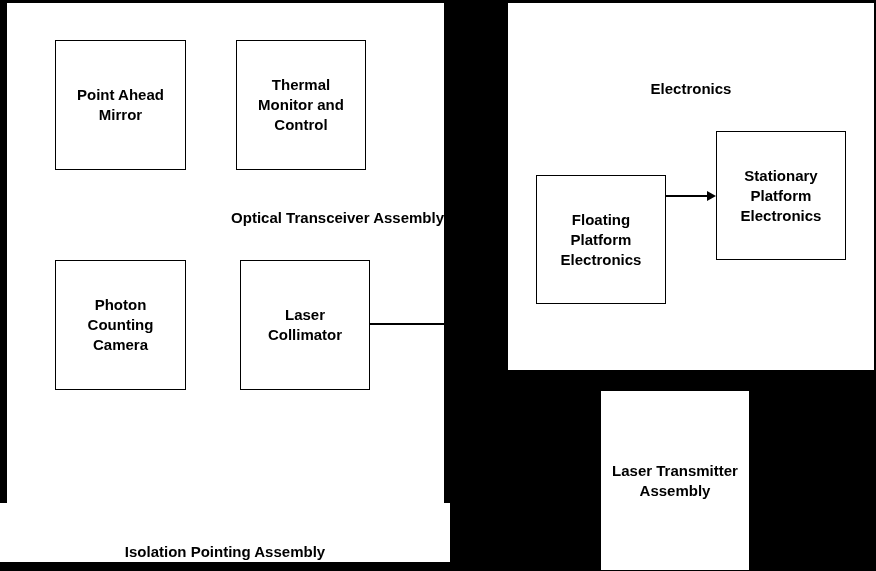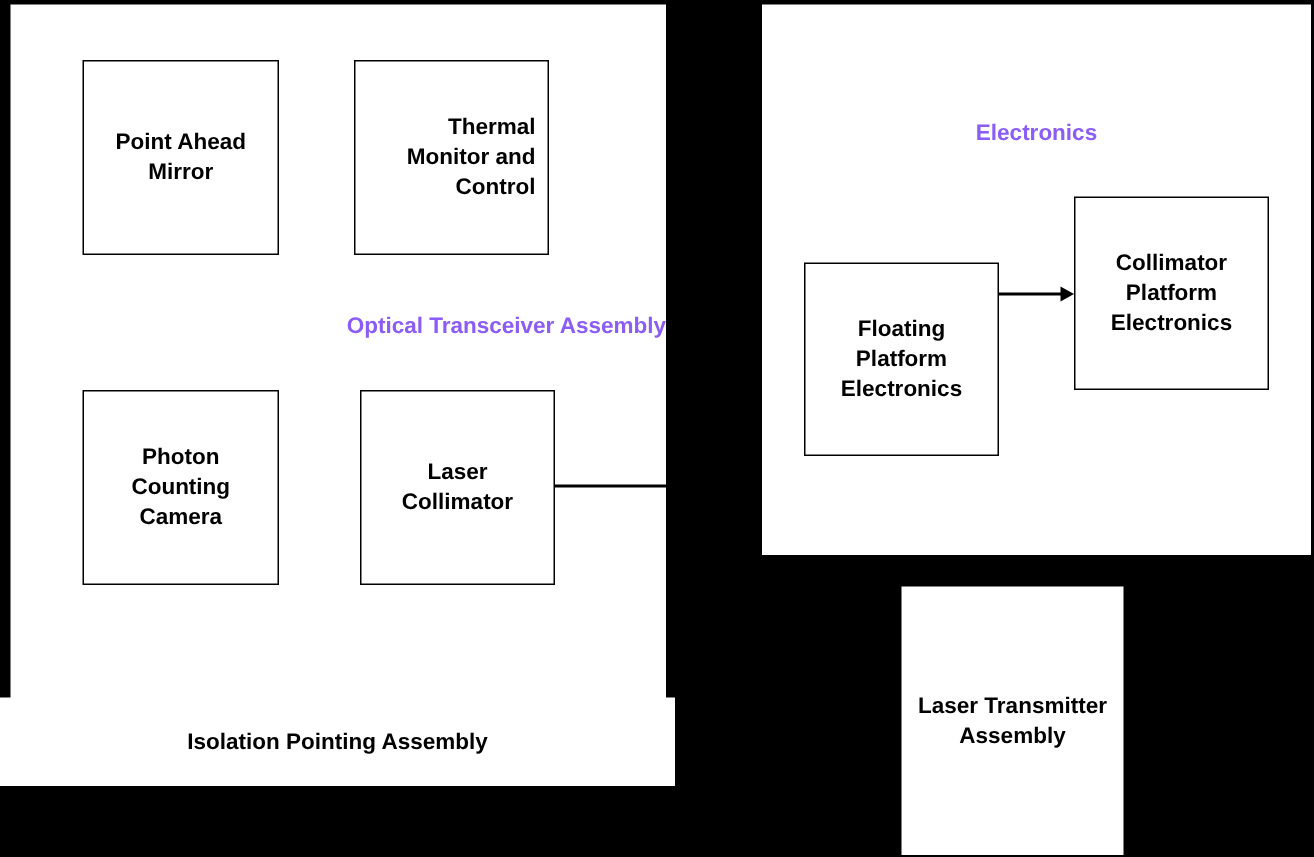--- a/index.html
+++ b/index.html
@@ -21,21 +21,21 @@
     background: #ffffff;
   }
   .panel-title {
     position: absolute;
     left: 0;
     width: 100%;
     text-align: center;
     font-weight: bold;
     font-size: 15px;
     line-height: 20px;
-    color: #8b5cf6;
+    color: #000000;
   }
   .box {
     position: absolute;
     background: #ffffff;
     border: 1.5px solid #000000;
     box-sizing: border-box;
     display: flex;
     align-items: center;
     justify-content: center;
     text-align: center;
@@ -64,46 +64,46 @@
 </style>
 </head>
 <body>
 
 <div id="stage">
 
   <div class="panel" style="left:7px; top:3px; width:437px; height:521px;">
     <div class="box" style="left:48px; top:37px; width:131px; height:130px;">
       <span>Point Ahead Mirror</span>
     </div>
-    <div class="box" style="left:229px; top:37px; width:130px; height:130px;text-align:right;">
+    <div class="box" style="left:229px; top:37px; width:130px; height:130px;">
       <span>Thermal Monitor and Control</span>
     </div>
     <div class="panel-title" style="top:205px;text-align:right;">Optical Transceiver Assembly</div>
     <div class="box" style="left:233px; top:257px; width:130px; height:130px;">
       <span>Laser Collimator</span>
     </div>
     <div class="box" style="left:48px; top:257px; width:131px; height:130px;">
       <span>Photon Counting Camera</span>
     </div>
     <div class="hline" style="left:363px; top:320px; width:74px;"></div>
   </div>
 
   <div class="panel" style="left:508px; top:3px; width:366px; height:367px;">
     <div class="panel-title" style="top:76px;">Electronics</div>
     <div class="box" style="left:28px; top:128px; width:130px; height:129px;margin-top:44px;">
       <span>Floating Platform Electronics</span>
     </div>
     <div class="hline" style="left:158px; top:192px; width:42px;"></div>
     <div class="arrowhead-right" style="left:199px; top:188px;"></div>
     <div class="box" style="left:208px; top:128px; width:130px; height:129px;">
-      <span>Collimator Platform Electronics</span>
+      <span>Stationary Platform Electronics</span>
     </div>
   </div>
 
   <div class="box box-noborder" style="left:601px; top:391px; width:148px; height:179px;">
     <span>Laser Transmitter Assembly</span>
   </div>
 
-  <div class="box box-noborder" style="left:0px; top:465px; width:450px; height:59px;">
+  <div class="box box-noborder" style="left:0px; top:503px; width:450px; height:59px;align-items:flex-end;">
     <span>Isolation Pointing Assembly</span>
   </div>
 
 </div>
 
 </body></html>

